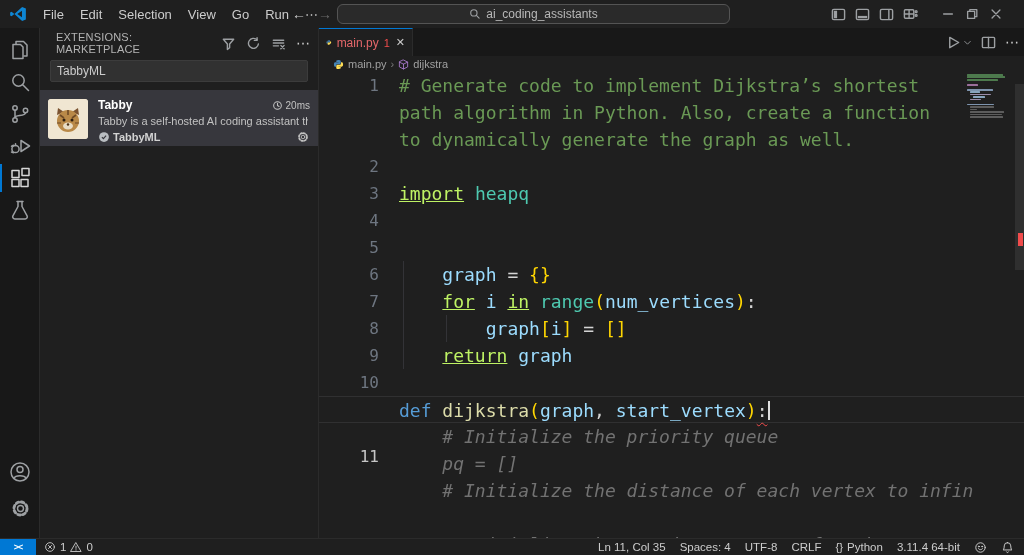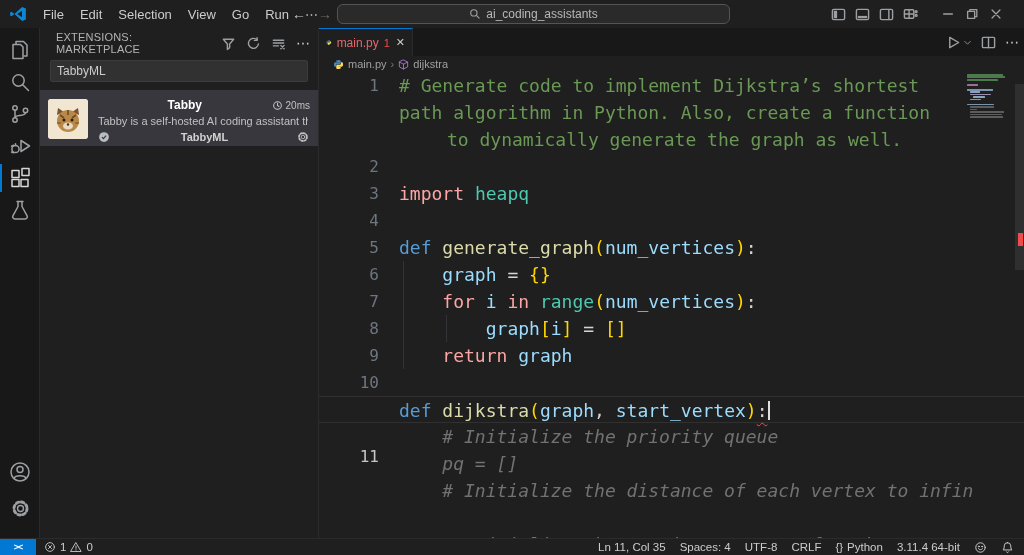--- a/index.html
+++ b/index.html
@@ -33,21 +33,21 @@
   
   .sidebar { position:absolute; left:40px; top:28px; width:278px; height:510px; background:#1f1f1f; }
   .sb-header { display:flex; align-items:center; height:30px; padding:0 8px 0 16px;gap:18px; }
   .sb-title { font-size:11px; color:#b4b4b4; letter-spacing:.2px; flex:1; }
   .sb-actions { display:flex; align-items:center; gap:10px; }
   .sb-search { position:absolute; left:10px; top:32px; width:258px; height:22px; background:#313131;
     border:1px solid #3c3c3c; border-radius:2px; color:#cccccc; font-size:12px; padding:0 6px;
     font-family:"Liberation Sans", sans-serif; outline:none; }
   .ext-item { position:absolute; left:0px; top:62px; width:278px; height:56px; background:#37373d; display:flex; padding:8px 8px 8px 8px; }
   .ext-icon { width:40px; height:40px; border-radius:3px; background:#f0e6d2; margin-top:1px; }
-  .ext-body { flex:1; margin-left:10px; position:relative;text-align:center; }
+  .ext-body { flex:1; margin-left:10px; position:relative; }
   .ext-row1 { display:flex; align-items:center; }
   .ext-name { font-size:12px; font-weight:bold; color:#ffffff; flex:1; }
   .ext-latency { font-size:10px; color:#c2c2c2; display:flex; align-items:center; gap:3px; }
   .ext-desc { font-size:11px; color:#c2c2c2; margin-top:3px; white-space:nowrap; overflow:hidden; width:210px; }
   .ext-row3 { display:flex; align-items:center; margin-top:3px; }
   .ext-pub { font-size:11px; font-weight:bold; color:#d2d2d2; margin-left:3px; flex:1; }
 
   
   .editorarea { position:absolute; left:318px; top:28px; width:706px; height:510px; background:#1f1f1f; border-left:1px solid #2b2b2b; }
   .tabbar { position:absolute; left:0; top:0; width:706px; height:28px; background:#181818; display:flex; }
@@ -61,21 +61,21 @@
     padding-left:14px; gap:4px; font-size:11px; color:#a0a0a0; }
 
   .editor { position:absolute; left:0; top:44px; width:706px; height:466px; overflow:hidden;
     font-family:"DejaVu Sans Mono", monospace; font-size:18px; line-height:27px; }
   .code-row { position:absolute; left:0; width:706px; height:27px; display:flex; white-space:pre; }
   .code-row.current { border-top:1px solid #303031; border-bottom:1px solid #303031; }
   .gutter { display:inline-block; width:60px; text-align:right; color:#6e7681; font-size:16px; flex:none; }
   .gutter.active { color:#c6c6c6;margin-top:46px; }
   .code-text { margin-left:20px; color:#d4d4d4; }
   .tok-c { color:#6a9955; }
-  .tok-k { color:#fca5a5; }
+  .tok-k { color:#bef264;text-decoration:underline; }
   .tok-d { color:#569cd6; }
   .tok-f { color:#dcdcaa; }
   .tok-v { color:#9cdcfe; }
   .tok-m { color:#4ec9b0; }
   .tok-g { color:#ffd602; }
   .tok-p { color:#d4d4d4; }
   .tok-gh { color:#727272; font-style:italic; }
   .tok-sq { color:#d4d4d4; text-decoration:underline; text-decoration-style:wavy;
     text-decoration-color:#f14c4c; text-decoration-thickness:1px; text-underline-offset:5px; }
   .cursor { display:inline-block; width:2px; height:19px; background:#e0e0e0; transform:translateY(3px); }
@@ -325,25 +325,25 @@
       <path d="M8 1.5l6 3v7l-6 3-6-3v-7z"></path>
         <path d="M2 4.5l6 3 6-3M8 7.5v7"></path>
     </svg>
     <span>dijkstra</span>
   </div>
 
   <div class="editor">
     <div id="code-rows">
         <div class="code-row" style="top: 0px;"><span class="gutter">1</span><span class="code-text"><span class="tok-c"># Generate code to implement Dijkstra’s shortest</span></span></div>
         <div class="code-row" style="top: 27px;"><span class="gutter"></span><span class="code-text"><span class="tok-c">path algorithm in Python. Also, create a function</span></span></div>
-        <div class="code-row" style="top: 54px; gap: 48px;"><span class="gutter"></span><span class="code-text"><span class="tok-c">to dynamically generate the graph as well.</span></span></div>
+        <div class="code-row" style="top: 54px;"><span class="gutter"></span><span class="code-text"><span class="tok-c">to dynamically generate the graph as well.</span></span></div>
         <div class="code-row" style="top: 81px;"><span class="gutter">2</span><span class="code-text"></span></div>
         <div class="code-row" style="top: 108px;"><span class="gutter">3</span><span class="code-text"><span class="tok-k">import</span><span class="tok-p"> </span><span class="tok-m">heapq</span></span></div>
         <div class="code-row" style="top: 135px;"><span class="gutter">4</span><span class="code-text"></span></div>
-        <div class="code-row" style="top: 162px;"><span class="gutter">5</span><span class="code-text"><span class="tok-d">def</span><span class="tok-p"> </span><span class="tok-f">generate_graph</span><span class="tok-g">(</span><span class="tok-v">num_vertices</span><span class="tok-g">)</span><span class="tok-p">:</span></span></div>
+        <div class="code-row" style="top: 162px;"><span class="gutter">5</span></div>
         <div class="code-row" style="top: 189px;"><span class="gutter">6</span><span class="code-text"><span class="tok-p">    </span><span class="tok-v">graph</span><span class="tok-p"> = </span><span class="tok-g">{}</span></span></div>
         <div class="code-row" style="top: 216px;"><span class="gutter">7</span><span class="code-text"><span class="tok-p">    </span><span class="tok-k">for</span><span class="tok-p"> </span><span class="tok-v">i</span><span class="tok-p"> </span><span class="tok-k">in</span><span class="tok-p"> </span><span class="tok-m">range</span><span class="tok-g">(</span><span class="tok-v">num_vertices</span><span class="tok-g">)</span><span class="tok-p">:</span></span></div>
         <div class="code-row" style="top: 243px;"><span class="gutter">8</span><span class="code-text"><span class="tok-p">        </span><span class="tok-v">graph</span><span class="tok-g">[</span><span class="tok-v">i</span><span class="tok-g">]</span><span class="tok-p"> = </span><span class="tok-g">[]</span></span></div>
         <div class="code-row" style="top: 270px;"><span class="gutter">9</span><span class="code-text"><span class="tok-p">    </span><span class="tok-k">return</span><span class="tok-p"> </span><span class="tok-v">graph</span></span></div>
         <div class="code-row" style="top: 297px;"><span class="gutter">10</span><span class="code-text"></span></div>
         <div class="code-row current" style="top: 324px;"><span class="gutter active">11</span><span class="code-text"><span class="tok-d">def</span><span class="tok-p"> </span><span class="tok-f">dijkstra</span><span class="tok-g">(</span><span class="tok-v">graph</span><span class="tok-p">, </span><span class="tok-v">start_vertex</span><span class="tok-g">)</span><span class="tok-sq">:</span><span class="cursor"></span></span></div>
         <div class="code-row" style="top: 351px;"><span class="gutter"></span><span class="code-text"><span class="tok-gh">    # Initialize the priority queue</span></span></div>
         <div class="code-row" style="top: 378px;"><span class="gutter"></span><span class="code-text"><span class="tok-gh">    pq = []</span></span></div>
         <div class="code-row" style="top: 405px;"><span class="gutter"></span><span class="code-text"><span class="tok-gh">    # Initialize the distance of each vertex to infin</span></span></div>
         <div class="code-row" style="top: 432px;"><span class="gutter"></span></div>

